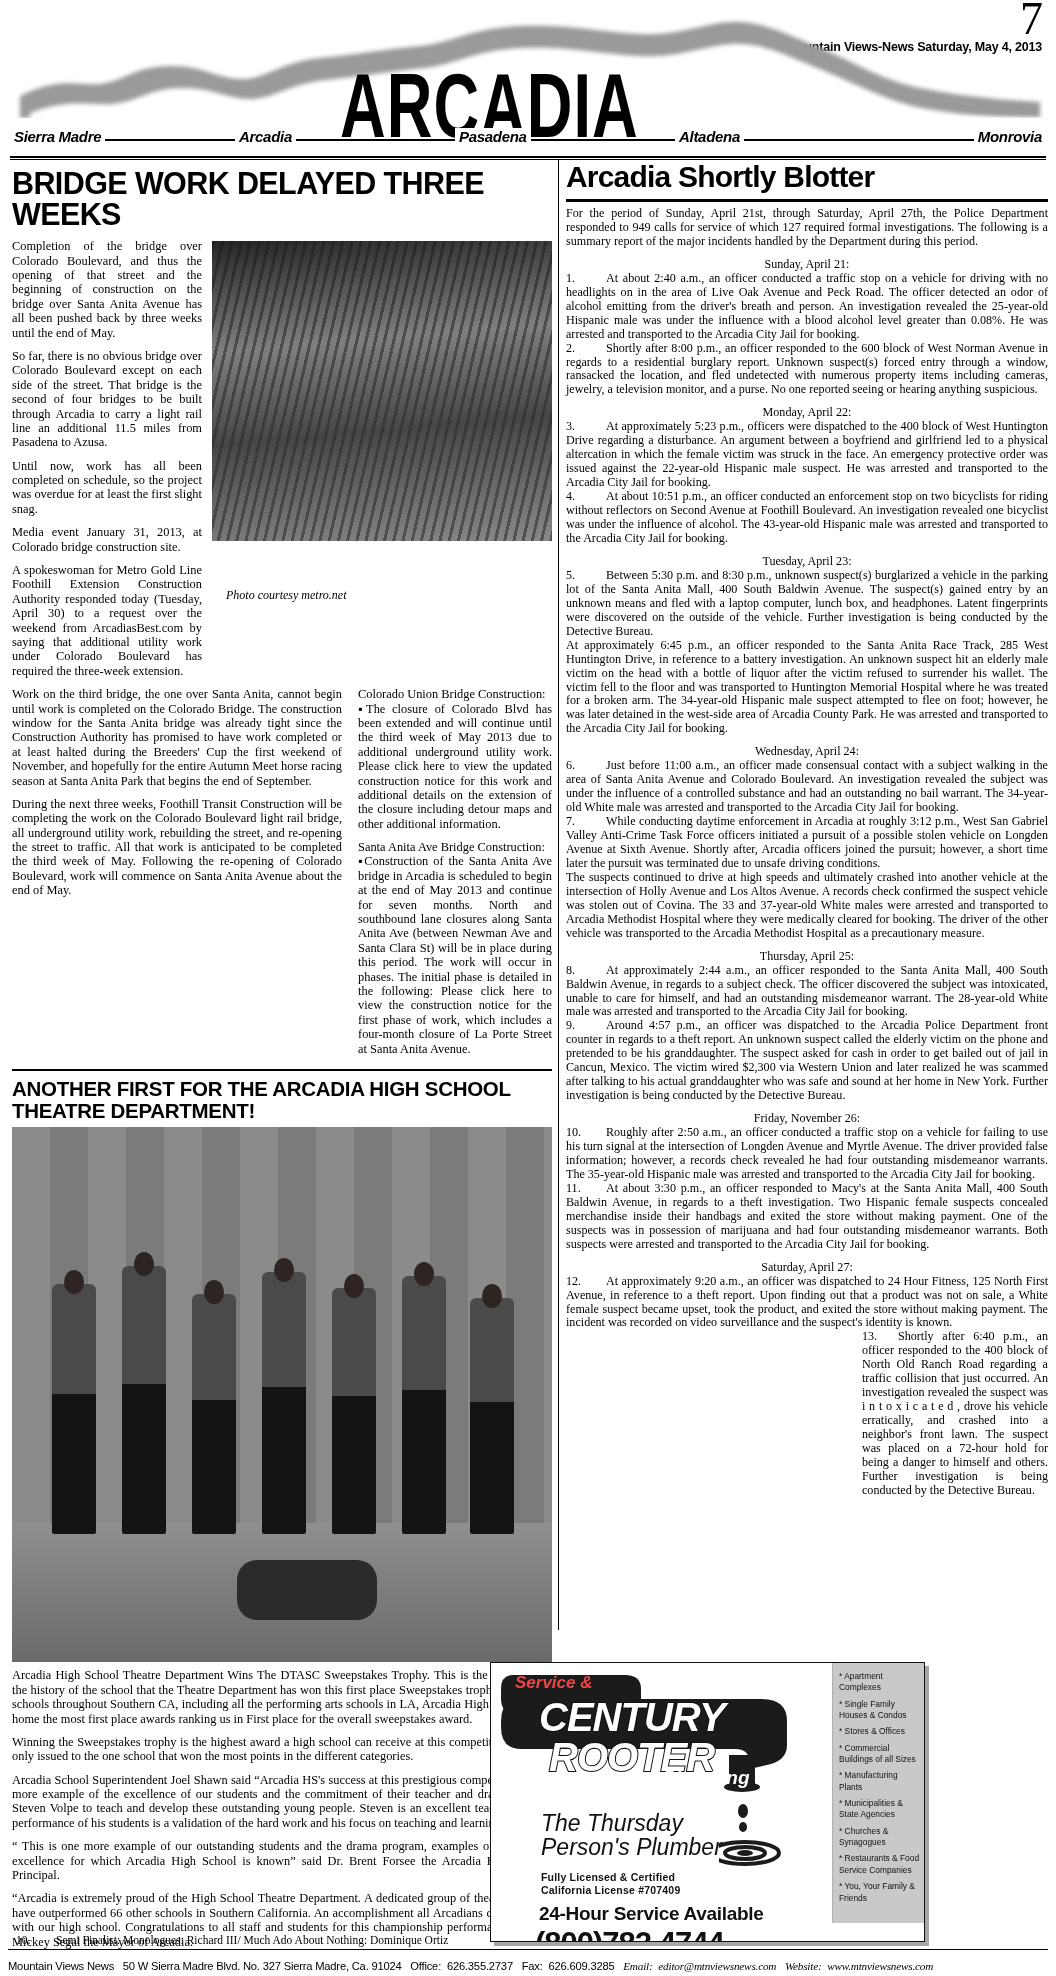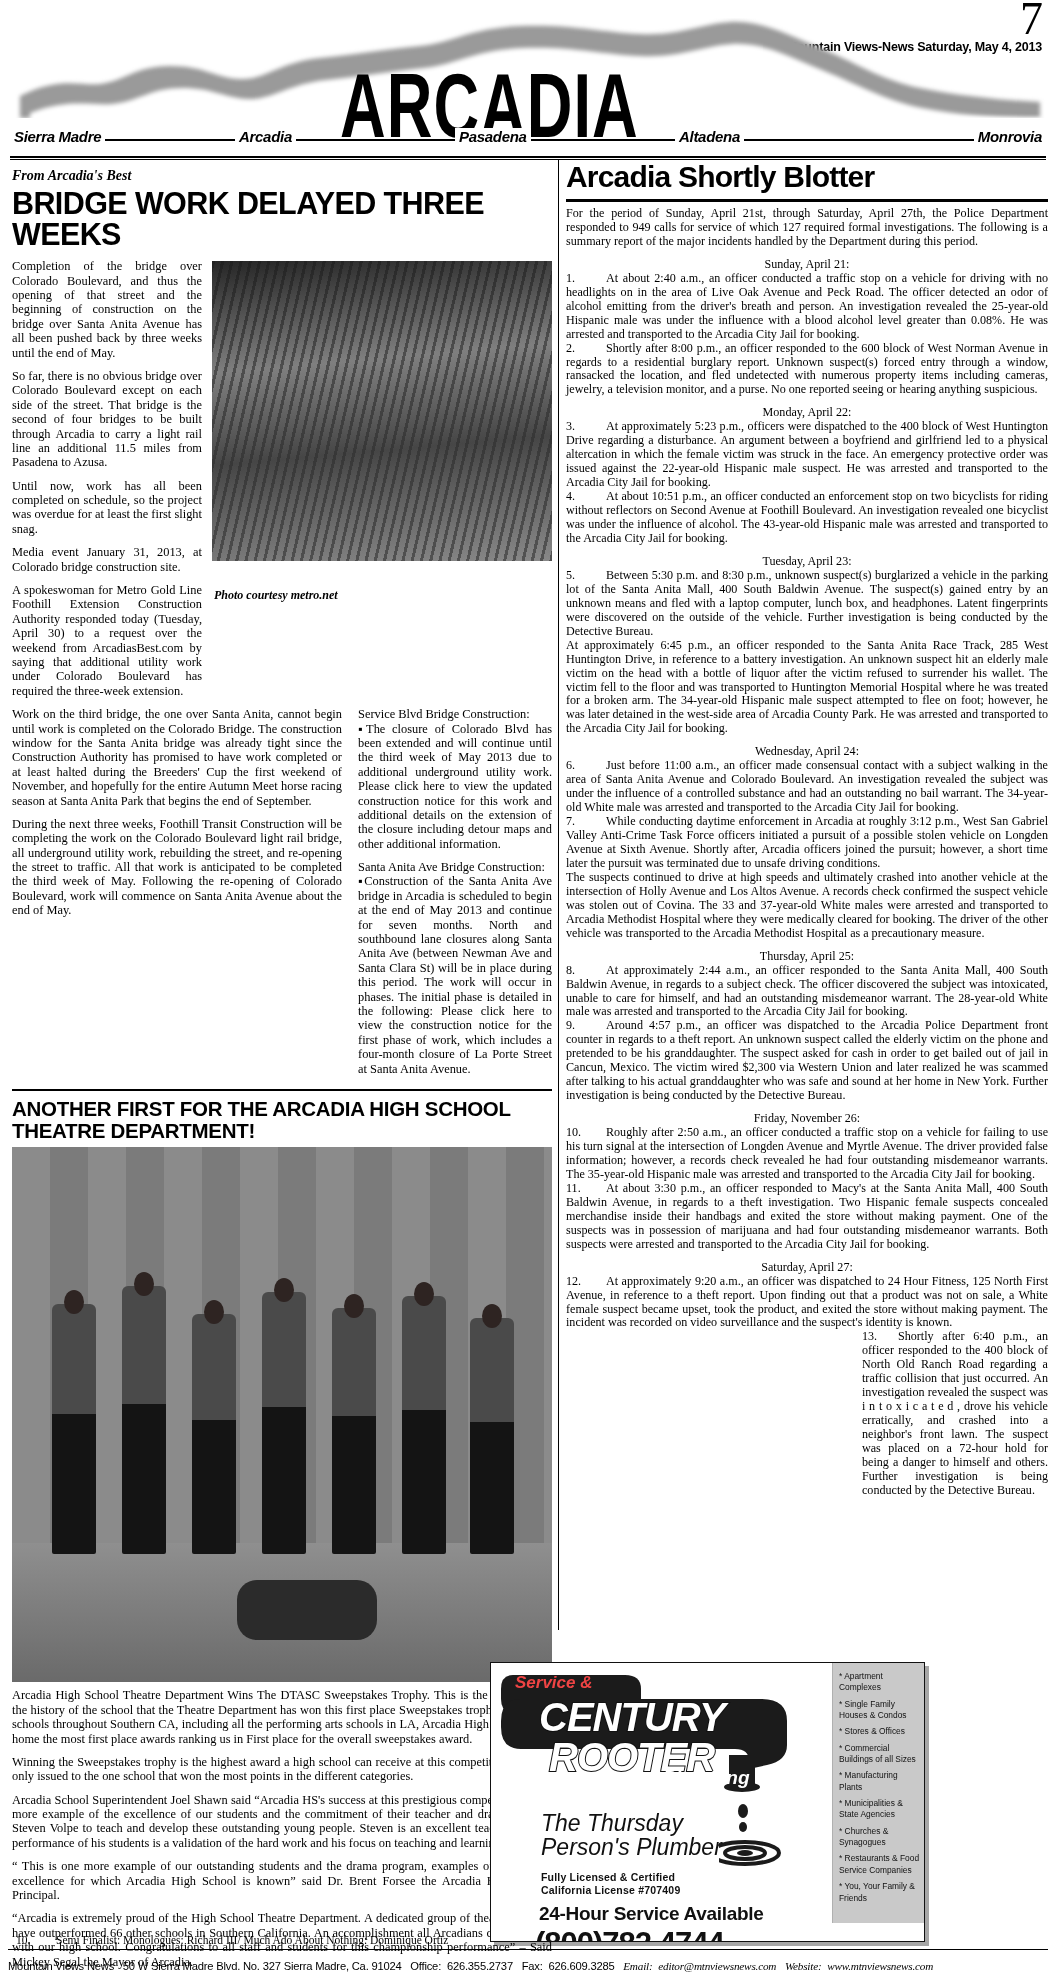--- a/index.html
+++ b/index.html
@@ -103,22 +103,21 @@
     position:absolute; inset:0;
     background:
       linear-gradient(175deg, rgba(30,30,30,0.92) 0%, rgba(120,120,120,0.35) 34%, rgba(55,55,55,0.8) 62%, rgba(150,150,150,0.3) 100%),
       repeating-linear-gradient(103deg, rgba(0,0,0,0.5) 0px, rgba(0,0,0,0.5) 3px, rgba(200,200,200,0.22) 3px, rgba(200,200,200,0.22) 9px);
   }
   .photo-bridge {
     float:right; width:340px; height:300px; margin:2px 0 4px 10px;
   }
   .photocredit {
     font-size:12px; font-style:italic; text-align:left;
-    margin:2px 0 8px 0;
-    font-weight:bold;
+    margin:2px 0 8px 12px;
   }
   .photo-theatre { width:540px; height:535px; margin:4px 0 6px 0; position:relative; }
   .photo-theatre .floor {
     position:absolute; left:0; bottom:0; width:100%; height:26%;
     background:linear-gradient(180deg,#8f8f8f,#6a6a6a);
   }
   .photo-theatre .wallA {
     position:absolute; inset:0;
     background:
       repeating-linear-gradient(90deg, #8b8b8b 0px, #8b8b8b 38px, #7b7b7b 38px, #7b7b7b 76px),
@@ -237,42 +236,41 @@
       <span class="city" style="left:665px">Altadena</span>
       <span class="city" style="right:0px">Monrovia</span>
     </div>
   </div>
 
   <div class="dblrule" style="top:156px;"></div>
   <div class="vdivider"></div>
 
   <div class="left-col">
 
-    <div class="kicker">From Arcadia's Best</div>
     <h1 class="headline">BRIDGE WORK DELAYED THREE WEEKS</h1>
 
     <div>
       <div class="photo photo-bridge">
         <div class="ph-grad"></div>
       </div>
       <p class="bt" style="width:190px">Completion of the bridge over Colorado Boulevard, and thus the opening of that street and the beginning of construction on the bridge over Santa Anita Avenue has all been pushed back by three weeks until the end of May.</p>
       <p class="bt" style="width:190px"> So far, there is no obvious bridge over Colorado Boulevard except on each side of the street. That bridge is the second of four bridges to be built through Arcadia to carry a light rail line an additional 11.5 miles from Pasadena to Azusa.</p>
       <p class="bt" style="width:190px">  Until now, work has all been completed on schedule, so the project was overdue for at least the first slight snag.</p>
       <p class="bt" style="width:190px">Media event January 31, 2013, at Colorado bridge construction site.</p>
       <p class="bt" style="width:190px">A spokeswoman for Metro Gold Line Foothill Extension Construction Authority responded today (Tuesday, April 30) to a request over the weekend from ArcadiasBest.com by saying that additional utility work under Colorado Boulevard has required the three-week extension.</p>
       <div class="photocredit" style="position:absolute; left:202px; top:418px; width:330px;">Photo courtesy metro.net</div>
     </div>
 
     <div style="display:flex; gap:16px; margin-top:2px;">
       <div style="width:330px;">
         <p class="bt">Work on the third bridge, the one over Santa Anita, cannot begin until work is completed on the Colorado Bridge. The construction window for the Santa Anita bridge was already tight since the Construction Authority has promised to have work completed or at least halted during the Breeders' Cup the first weekend of November, and hopefully for the entire Autumn Meet horse racing season at Santa Anita Park that begins the end of September.</p>
         <p class="bt">During the next three weeks, Foothill Transit Construction will be completing the work on the Colorado Boulevard light rail bridge, all underground utility work, rebuilding the street, and re-opening the street to traffic. All that work is anticipated to be completed the third week of May. Following the re-opening of Colorado Boulevard, work will commence on Santa Anita Avenue about the end of May.</p>
       </div>
       <div style="width:194px;">
-        <p class="bt tight">Service Blvd Bridge Construction:</p>
+        <p class="bt tight">Colorado Union Bridge Construction:</p>
         <p class="bt">▪The closure of Colorado Blvd has been extended and will continue until the third week of May 2013 due to additional underground utility work. Please click here to view the updated construction notice for this work and additional details on the extension of the closure including detour maps and other additional information.</p>
         <p class="bt tight">Santa Anita Ave Bridge Construction:</p>
         <p class="bt">▪Construction of the Santa Anita Ave bridge in Arcadia is scheduled to begin at the end of May 2013 and continue for seven months. North and southbound lane closures along Santa Anita Ave (between Newman Ave and Santa Clara St) will be in place during this period. The work will occur in phases. The initial phase is detailed in the following: Please click here to view the construction notice for the first phase of work, which includes a four-month closure of La Porte Street at Santa Anita Avenue.</p>
       </div>
     </div>
 
     <div style="height:2px; background:#000; margin:4px 0 7px 0;"></div>
 
     <h2 class="headline2">ANOTHER FIRST FOR THE ARCADIA HIGH SCHOOL THEATRE DEPARTMENT!</h2>
 

